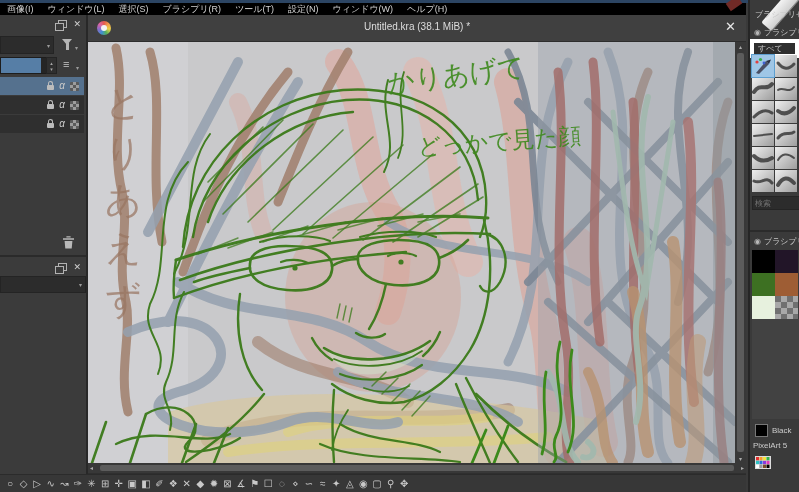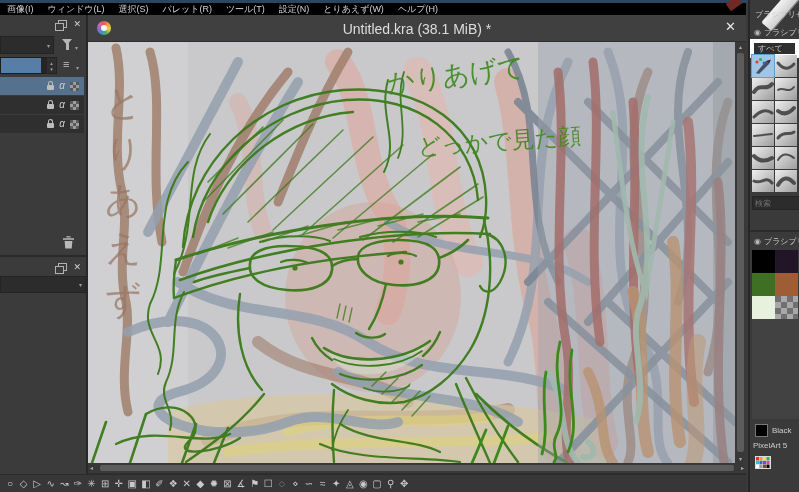--- a/index.html
+++ b/index.html
@@ -34,21 +34,21 @@
   .lock::before{content:"";position:absolute;left:1px;top:-4px;width:3px;height:3px;border:1.2px solid #bcbcbc;border-bottom:none;border-radius:2.5px 2.5px 0 0;}
   .alpha{color:#c8c8c8;font-size:10px;font-style:italic;line-height:10px;}
   .checker9{width:9px;height:9px;border-radius:1px;background:conic-gradient(#9c9c9c 25%,#5a5a5a 0 50%,#9c9c9c 0 75%,#5a5a5a 0);background-size:6px 6px;}
   .divider{position:absolute;left:0;width:86px;height:2px;background:#2a2a2a;}
   
   .canvas-window{left:88px;top:15px;width:658px;height:459px;background:#2f2f2f;}
   .titlebar{position:absolute;left:0;top:0;width:658px;height:26px;background:#404040;border-bottom:1px solid #2d2d2d;}
   .krita-logo{position:absolute;left:9px;top:6px;width:14px;height:14px;border-radius:50%;
     background:conic-gradient(#e45a4d,#f0a24a,#e8d24b,#57b058,#3f8fd0,#8a6cc9,#d964a8,#e45a4d);}
   .krita-logo::after{content:"";position:absolute;left:4px;top:4px;width:6px;height:6px;border-radius:50%;background:#f3f3f3;}
-  .win-title{position:absolute;left:0;right:0;top:6px;text-align:center;font-size:14px;color:#dddddd;}
+  .win-title{position:absolute;left:0;right:0;top:6px;text-align:center;font-size:10px;color:#dddddd;}
   .win-close{position:absolute;right:10px;top:5px;font-size:13px;color:#e8e8e8;line-height:14px;}
   .viewport{position:absolute;left:0;top:27px;width:647px;height:421px;background:#c9c9cb;overflow:hidden;}
   .vscroll{position:absolute;right:0;top:27px;width:11px;height:421px;background:#383838;}
   .vscroll .thumb{position:absolute;left:2px;top:11px;bottom:11px;width:7px;background:#5c5c5c;border-radius:2px;}
   .vscroll .ar{position:absolute;left:0;width:11px;text-align:center;font-size:6px;color:#ababab;}
   .hscroll{position:absolute;left:0;top:448px;width:658px;height:10px;background:#383838;}
   .hscroll .thumb{position:absolute;left:12px;right:12px;top:2px;height:6px;background:#5c5c5c;border-radius:2px;}
   .hscroll .ar{position:absolute;top:1px;font-size:6px;color:#ababab;}
   
   .right-dock{left:748px;top:0;width:51px;height:492px;background:#3a3a3a;border-left:2px solid #262626;}
@@ -82,24 +82,24 @@
 </head>
 <body>
 
 <div id="root">
 
   <div class="abs topstrip"></div>
   <div class="abs menubar">
       <span class="menu-item">画像(I)</span>
       <span class="menu-item">ウィンドウ(L)</span>
       <span class="menu-item">選択(S)</span>
-      <span class="menu-item">パレット(R)</span>
+      <span class="menu-item">ブラシプリ(R)</span>
       <span class="menu-item">ツール(T)</span>
       <span class="menu-item">設定(N)</span>
-      <span class="menu-item">とりあえず(W)</span>
+      <span class="menu-item">ウィンドウ(W)</span>
       <span class="menu-item">ヘルプ(H)</span>
     </div>
   <div class="abs paint-smudge"></div>
 
   <div class="abs left-dock">
     <div class="dock-head" style="top:3px;">
       <span class="float-ic"></span>
       <span class="close-x">✕</span>
     </div>
     <div class="combo" style="left:0;top:21px;width:52px;height:16px;">

